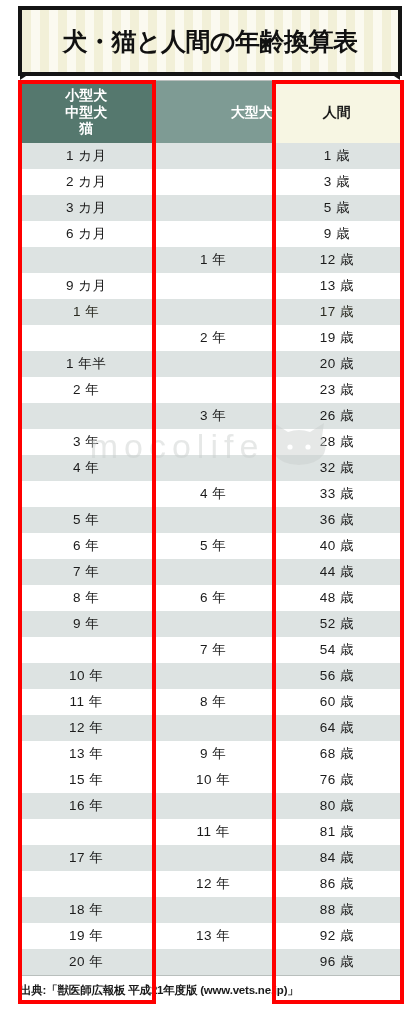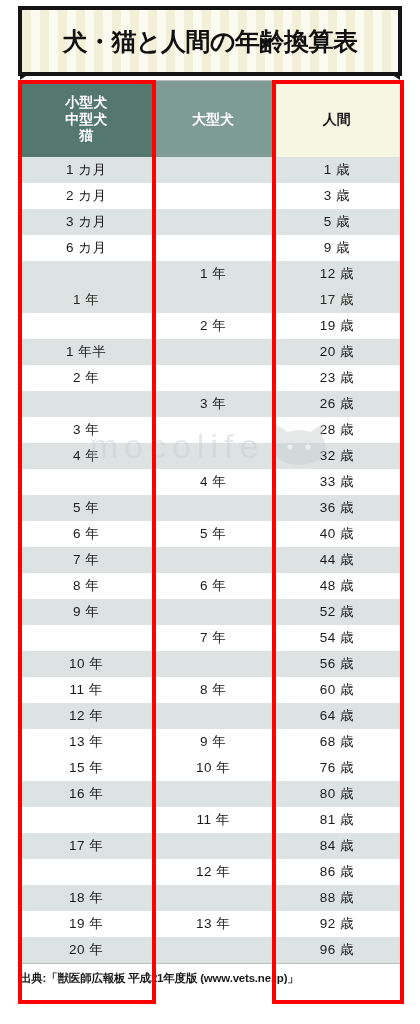--- a/index.html
+++ b/index.html
@@ -76,30 +76,30 @@
     table-layout: fixed;
     position: relative;
     z-index: 2;
   }
   table.agetable col.c1 { width: 35.2%; }
   table.agetable col.c2 { width: 31.2%; }
   table.agetable col.c3 { width: 33.6%; }
 
   thead th {
     padding: 0;
-    height: 76px;
+    height: 62px;
     vertical-align: middle;
     text-align: center;
     font-size: 14px;
     font-weight: bold;
     line-height: 1.18;
     border: none;
   }
   th.h1 { background: #55786e; color: #ffffff; }
-  th.h2 { background: #7e9b94; color: #ffffff; }
+  th.h2 { background: #7e9b94; color: #ffffff; text-align: right; }
   th.h3 { background: #f7f6e3; color: #1a1a1a; }
 
   tbody td {
     height: 26px;
     padding: 0;
     text-align: center;
     vertical-align: middle;
     font-size: 13.5px;
     color: #1b1b1b;
     border: none;
@@ -225,20 +225,25 @@
         <tr class="even">
           <td>6 カ月</td>
           <td></td>
           <td>9 歳</td>
         </tr>
         <tr class="odd">
           <td></td>
           <td>1 年</td>
           <td>12 歳</td>
         </tr>
+        <tr class="even">
+          <td>9 カ月</td>
+          <td></td>
+          <td>13 歳</td>
+        </tr>
         <tr class="odd">
           <td class="hl"><span class="marker"></span>1 年</td>
           <td></td>
           <td class="hl"><span class="marker"></span>17 歳</td>
         </tr>
         <tr class="even">
           <td></td>
           <td>2 年</td>
           <td>19 歳</td>
         </tr>

